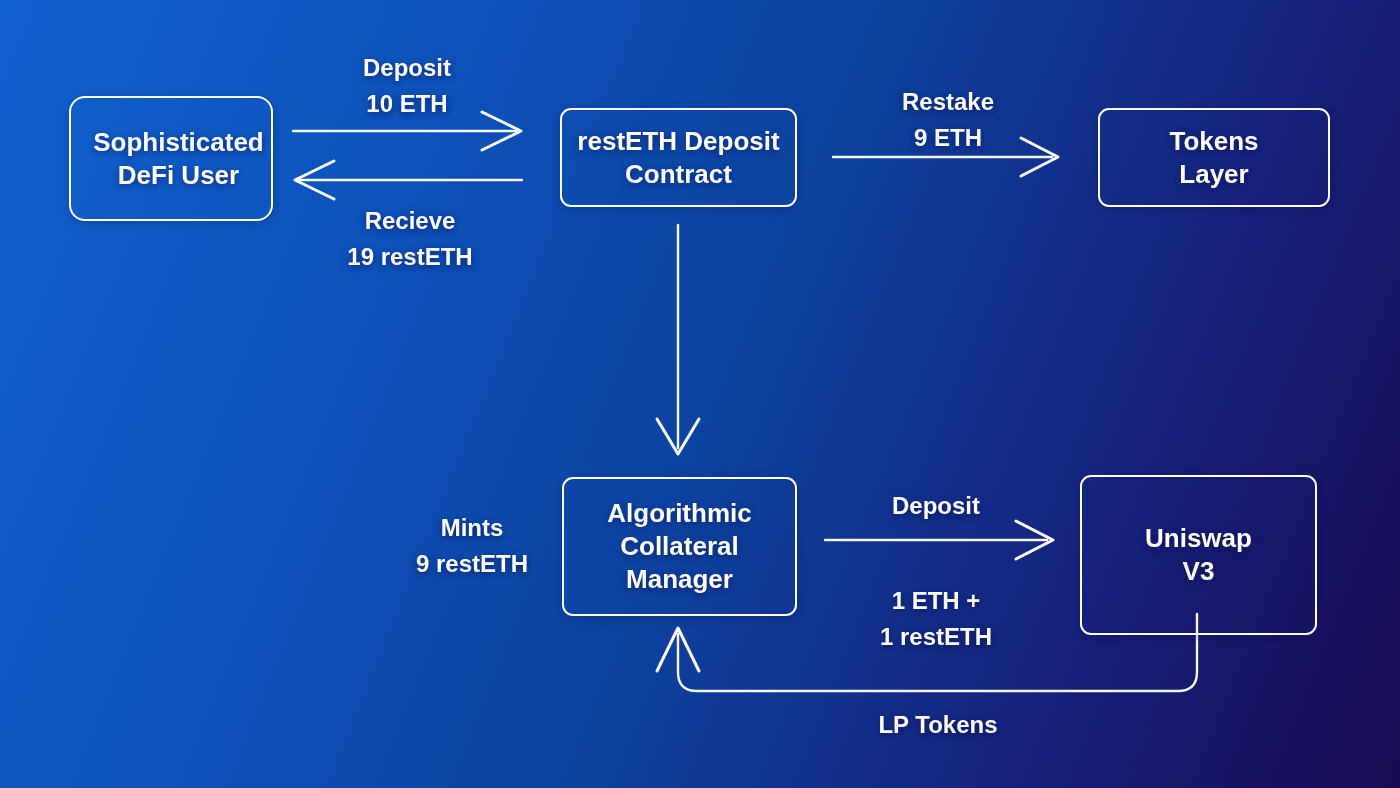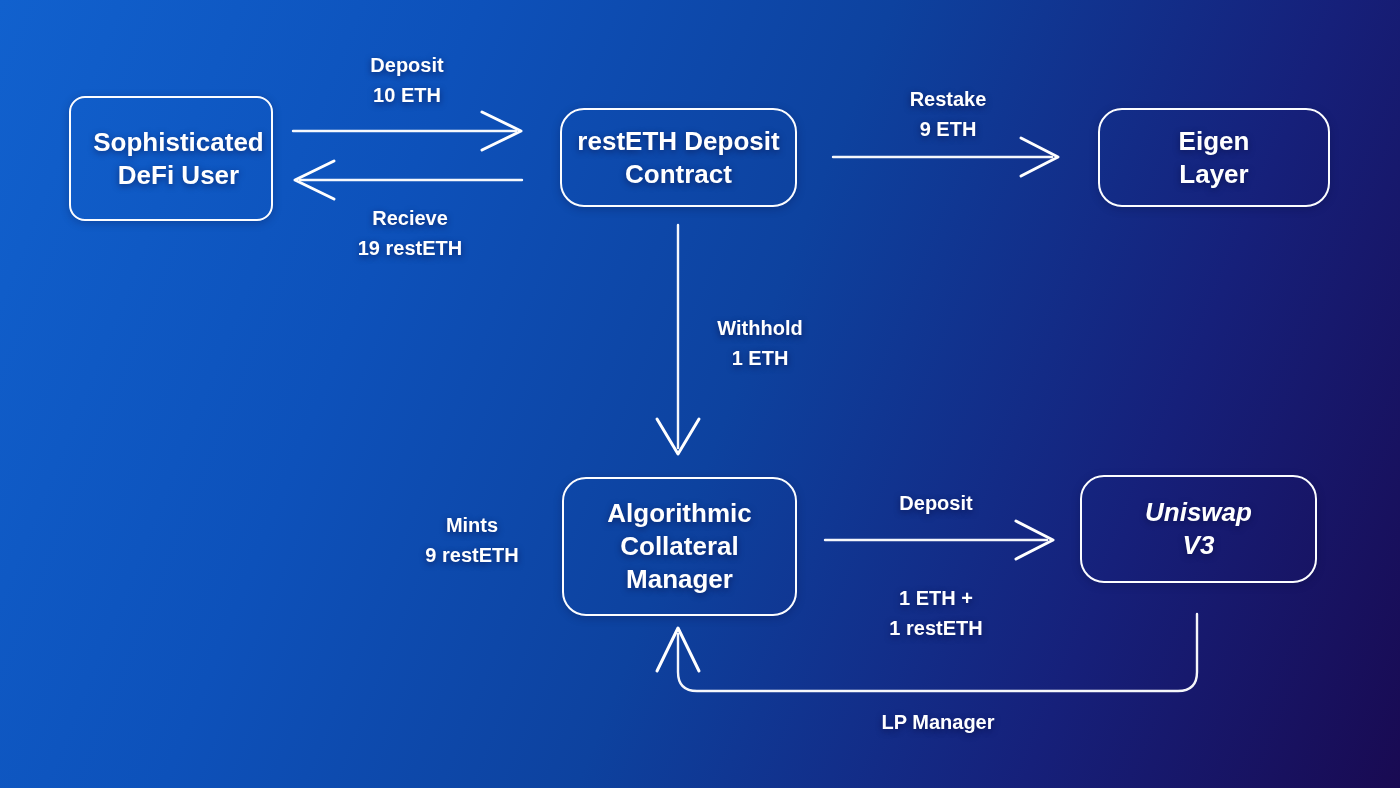--- a/index.html
+++ b/index.html
@@ -17,41 +17,41 @@
       #1161ce 0%,
       #0d51ba 28%,
       #0d429f 52%,
       #16207a 78%,
       #190a52 100%);
   }
   .node {
     position: absolute;
     box-sizing: border-box;
     border: 2.5px solid #fcfdff;
-    border-radius: 24px;
+    border-radius: 11px;
     display: flex;
     align-items: center;
     justify-content: center;
     text-align: center;
     color: #ffffff;
     font-weight: bold;
     font-size: 26px;
     line-height: 33px;
     white-space: pre-line;
     text-shadow: 0 2px 6px rgba(9, 12, 60, 0.55);
     box-shadow: 0 2px 8px rgba(8, 10, 50, 0.25);
   }
   .edge-label {
     position: absolute;
     width: 240px;
     text-align: center;
     color: #ffffff;
     font-weight: bold;
-    font-size: 20px;
-    line-height: 30px;
+    font-size: 24px;
+    line-height: 36px;
     white-space: pre-line;
     text-shadow: 0 2px 6px rgba(9, 12, 60, 0.6);
   }
   svg.arrows {
     position: absolute;
     left: 0;
     top: 0;
     width: 1400px;
     height: 788px;
     pointer-events: none;
@@ -102,45 +102,43 @@
       <path class="head" d="M657,671 L678,628 L699,671"></path>
     </g>
   </svg>
 
   <div class="node" style="left:69px; top:96px; width:204px; height:125px; border-radius:16px;padding-left:15px;">Sophisticated
 DeFi User</div>
 
   <div class="node" style="left:560px; top:108px; width:237px; height:99px;">restETH Deposit
 Contract</div>
 
-  <div class="node" style="left:1098px; top:108px; width:232px; height:99px;">Eigen
+  <div class="node" style="left:1098px; top:108px; width:232px; height:99px;">Tokens
 Layer</div>
 
   <div class="node" style="left:562px; top:477px; width:235px; height:139px;">Algorithmic
 Collateral
 Manager</div>
 
-  <div class="node" style="left:1080px; top:475px; width:237px; height:108px;font-style:italic;">Uniswap
+  <div class="node" style="left:1080px; top:475px; width:237px; height:160px;">Uniswap
 V3</div>
 
   <div class="edge-label" style="left:287px; top:50px;">Deposit
 10 ETH</div>
 
   <div class="edge-label" style="left:290px; top:203px;">Recieve
 19 restETH</div>
 
   <div class="edge-label" style="left:828px; top:84px;">Restake
 9 ETH</div>
 
-  <div class="edge-label" style="left:640px; top:313px;">Withhold
-1 ETH</div>
 
   <div class="edge-label" style="left:352px; top:510px;">Mints
 9 restETH</div>
 
   <div class="edge-label" style="left:816px; top:488px;">Deposit</div>
 
   <div class="edge-label" style="left:816px; top:583px;">1 ETH +
 1 restETH</div>
 
-  <div class="edge-label" style="left:818px; top:707px;">LP Manager</div>
+  <div class="edge-label" style="left:818px; top:707px;">LP Tokens</div>
 
 </div>
 
 </body></html>

